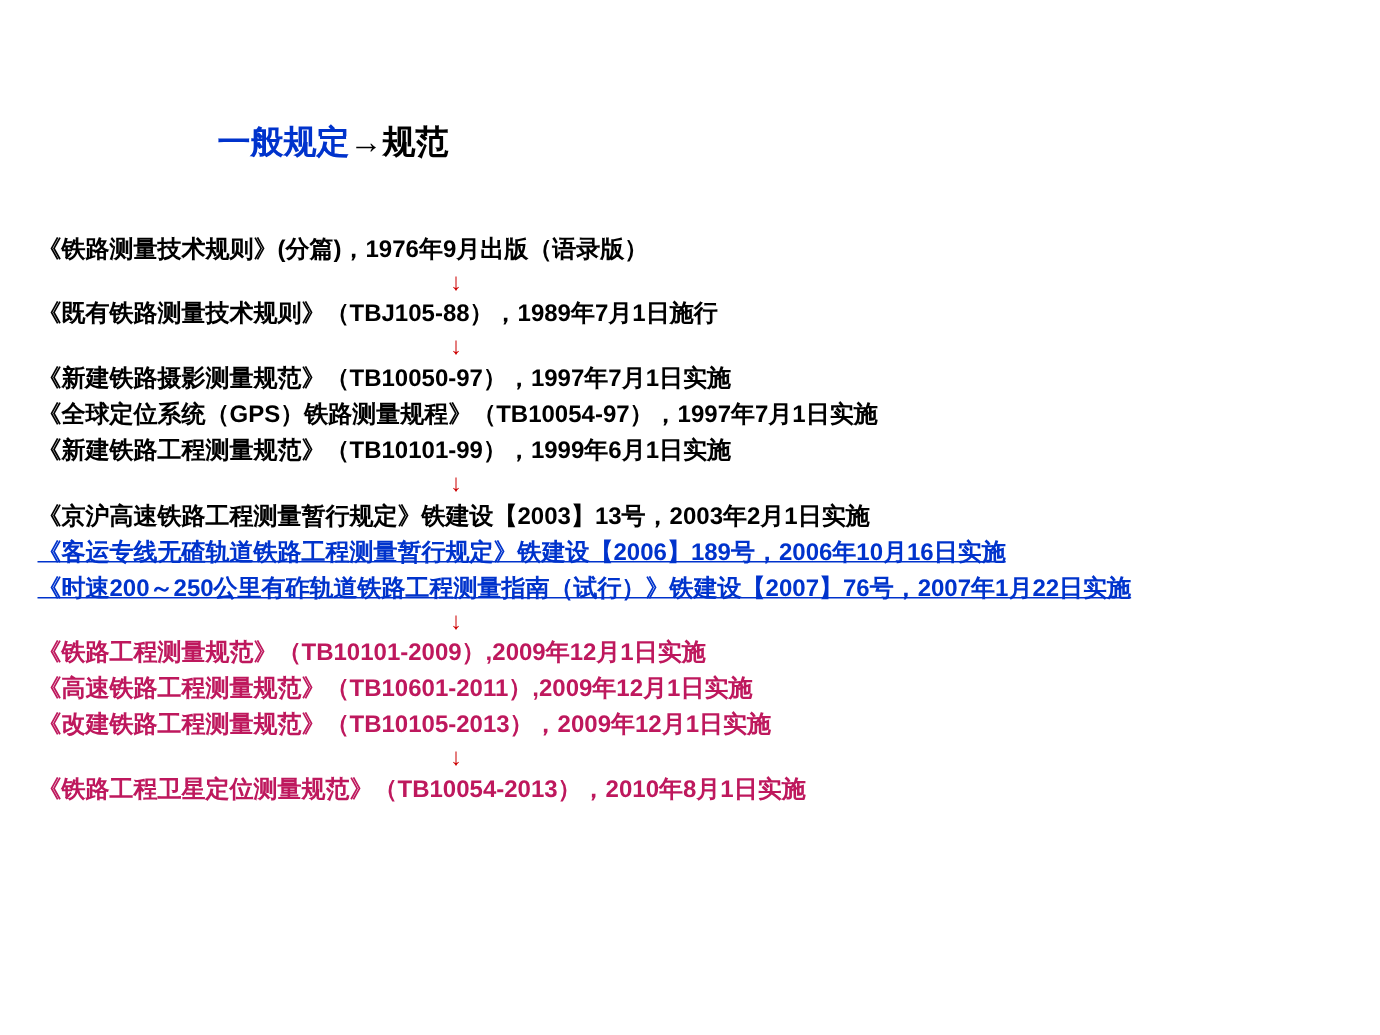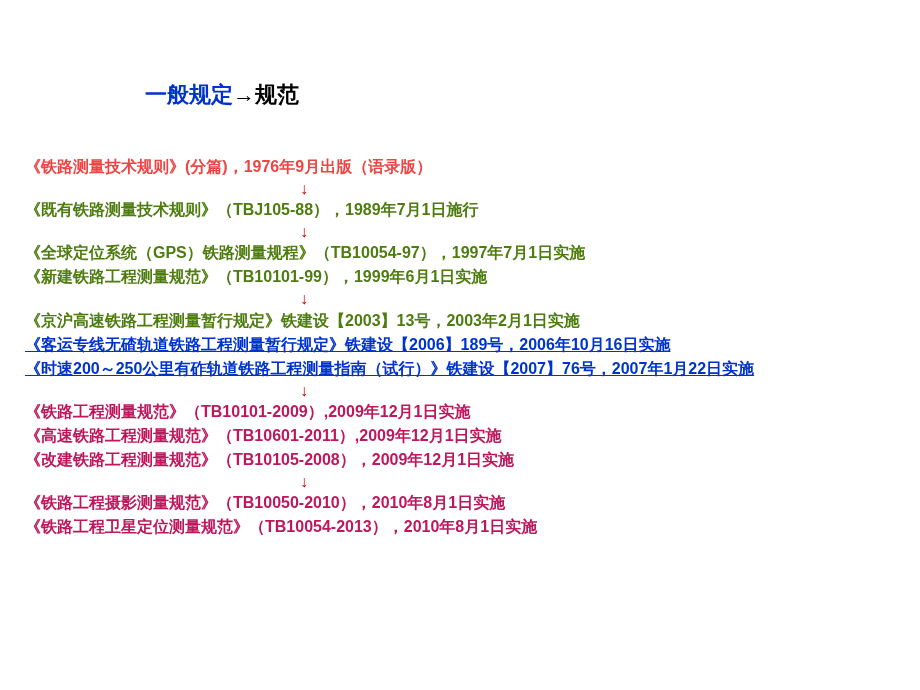--- a/index.html
+++ b/index.html
@@ -19,45 +19,45 @@
       left: 145px;
       font-size: 22px;
     }
     .title-blue { color: #0033cc; }
     .title-black { color: #000; }
     .content {
       margin-top: 75px;
       line-height: 1.5;
     }
     .line { white-space: nowrap; }
-    .black { color: #ef4444; }
-    .red { color: #4d7c0f; }
+    .black { color: #000000; }
+    .red { color: #000000; }
     .blue { color: #0033cc; text-decoration: underline; }
     .green { color: #be185d; }
     .arrow-box { text-align: left; padding-left: 275px; color: #cc0000; line-height: 1.2; }
     .wrap { white-space: normal; }
   </style>
 </head>
 <body>
 
 <div class="title">
   <span class="title-blue">一般规定</span><span class="title-black">→</span><span class="title-black">规范</span>
 </div>
 
 <div class="content">
   <div class="line black">《铁路测量技术规则》(分篇)，1976年9月出版（语录版）</div>
   <div class="arrow-box">↓</div>
   <div class="line red">《既有铁路测量技术规则》（TBJ105-88），1989年7月1日施行</div>
   <div class="arrow-box">↓</div>
+  <div class="line red">《新建铁路摄影测量规范》（TB10050-97），1997年7月1日实施</div>
   <div class="line red">《全球定位系统（GPS）铁路测量规程》（TB10054-97），1997年7月1日实施</div>
   <div class="line red">《新建铁路工程测量规范》（TB10101-99），1999年6月1日实施</div>
   <div class="arrow-box">↓</div>
   <div class="line red">《京沪高速铁路工程测量暂行规定》铁建设【2003】13号，2003年2月1日实施</div>
   <div class="line blue">《客运专线无碴轨道铁路工程测量暂行规定》铁建设【2006】189号，2006年10月16日实施</div>
   <div class="line blue wrap">《时速200～250公里有砟轨道铁路工程测量指南（试行）》铁建设【2007】76号，2007年1月22日实施</div>
   <div class="arrow-box">↓</div>
   <div class="line green">《铁路工程测量规范》（TB10101-2009）,2009年12月1日实施</div>
   <div class="line green">《高速铁路工程测量规范》（TB10601-2011）,2009年12月1日实施</div>
-  <div class="line green">《改建铁路工程测量规范》（TB10105-2008），2009年12月1日实施</div>
+  <div class="line green">《改建铁路工程测量规范》（TB10105-2013），2009年12月1日实施</div>
   <div class="arrow-box">↓</div>
-  <div class="line green">《铁路工程摄影测量规范》（TB10050-2010），2010年8月1日实施</div>
   <div class="line green">《铁路工程卫星定位测量规范》（TB10054-2013），2010年8月1日实施</div>
 </div>
 
 </body></html>

